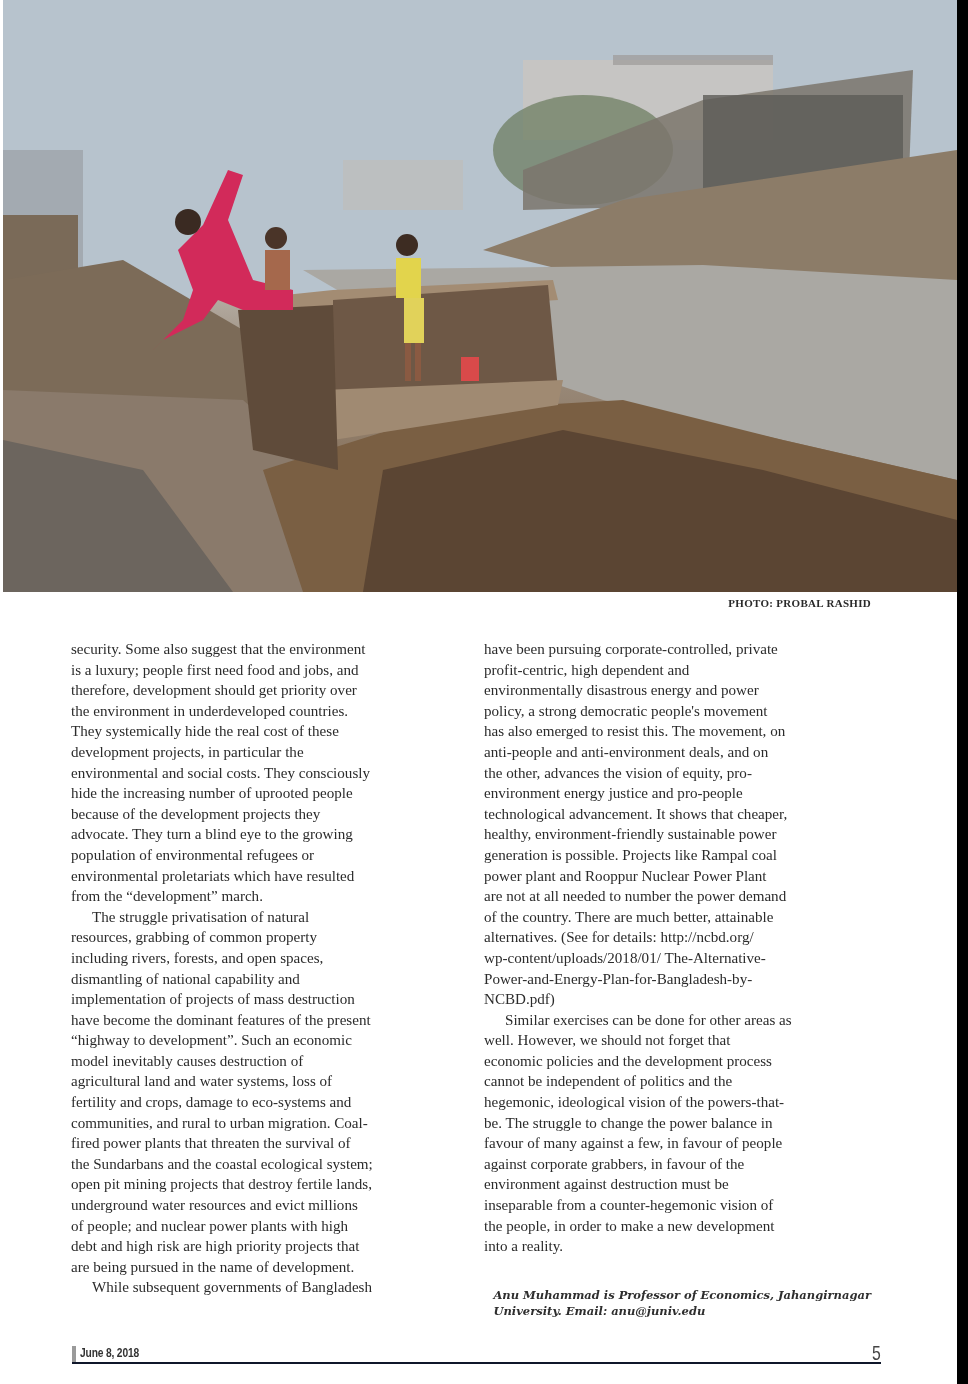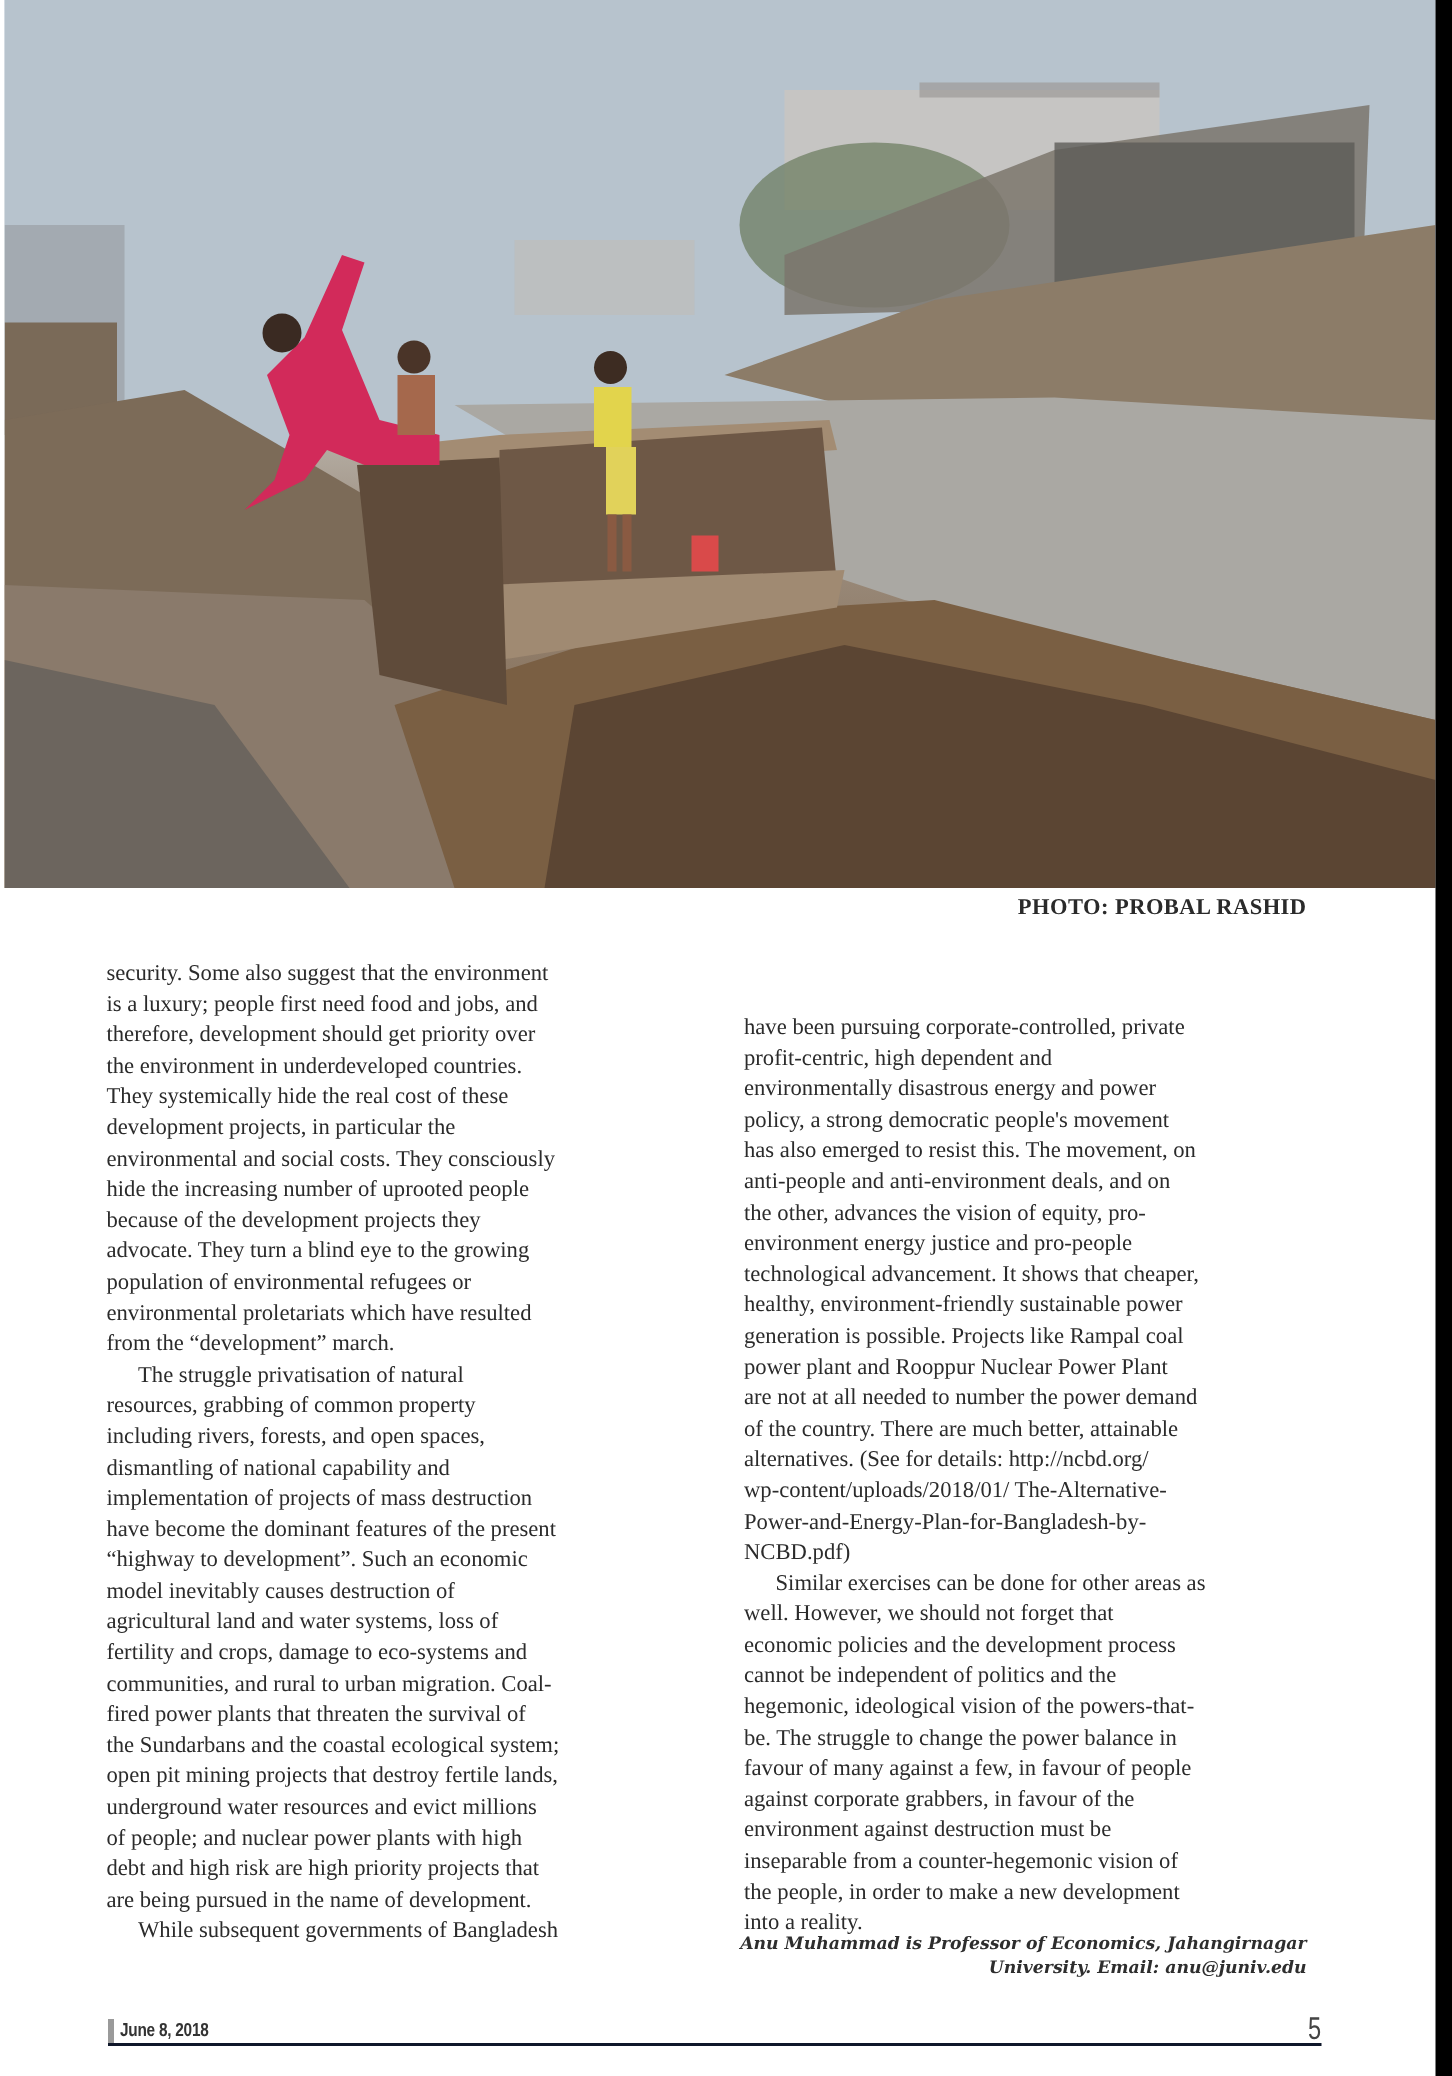--- a/index.html
+++ b/index.html
@@ -11,35 +11,35 @@
   .right-strip {
     position: absolute; left: 957px; top: 0; width: 11px; height: 1384px; background: #000;
   }
   .photo {
     position: absolute; left: 3px; top: 0; width: 954px; height: 592px; overflow: hidden;
     background: linear-gradient(180deg, #aebccb 0%, #b9c3cc 25%, #c6c3bd 42%, #9d8f80 60%, #8a7560 78%, #6e5a47 100%);
   }
   .photo svg { position: absolute; left: 0; top: 0; }
   .photo-credit {
     position: absolute; right: 97px; top: 597px;
-    font-family: "Liberation Serif", serif; font-weight: bold; font-size: 15px;
+    font-family: "Liberation Serif", serif; font-weight: bold; font-size: 11px;
     letter-spacing: 0.3px; color: #2a2a2a; text-align: center;
   }
   .column {
     position: absolute; top: 639px; width: 400px;
     font-family: Liberation Serif, serif;
     font-size: 15.1px; line-height: 20.6px; color: #2b2b2b;
   }
   .col-left { left: 71px; }
-  .col-right { left: 496px; margin-top: 36px; }
+  .col-right { left: 484px; }
   .column p { margin: 0; }
   .column .line { display: block; white-space: nowrap; }
   .indent { padding-left: 21px; }
   .byline {
-    position: absolute; right: 97px; top: 1287px; text-align: right;
+    position: absolute; right: 97px; top: 1287px; text-align: left;
     font-family: "DejaVu Serif", serif; font-style: italic; font-weight: bold;
     font-size: 11.5px; line-height: 16px; color: #2e2e2e;
   }
   .footer {
     position: absolute; left: 72px; top: 1346px; width: 809px; height: 16px;
     border-bottom: 2px solid #0f172a;
   }
   .footer-marker { position: absolute; left: 0; top: 0; width: 4px; height: 16px; background: #9a9a9a; }
   .footer-date {
     position: absolute; left: 8px; top: 0;

